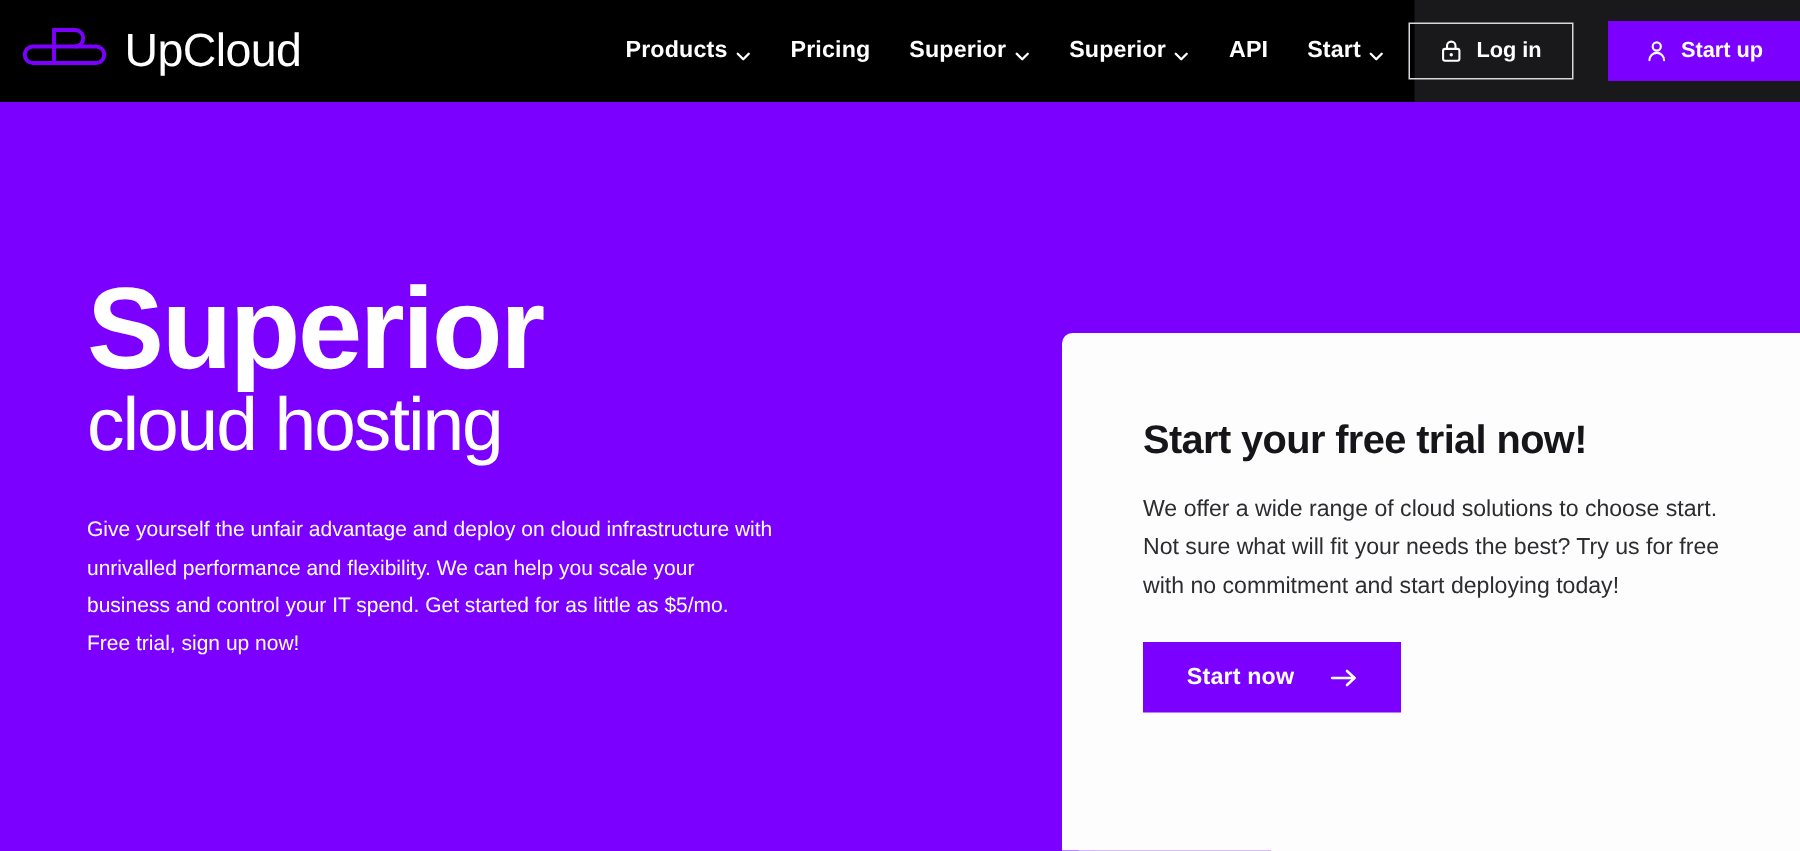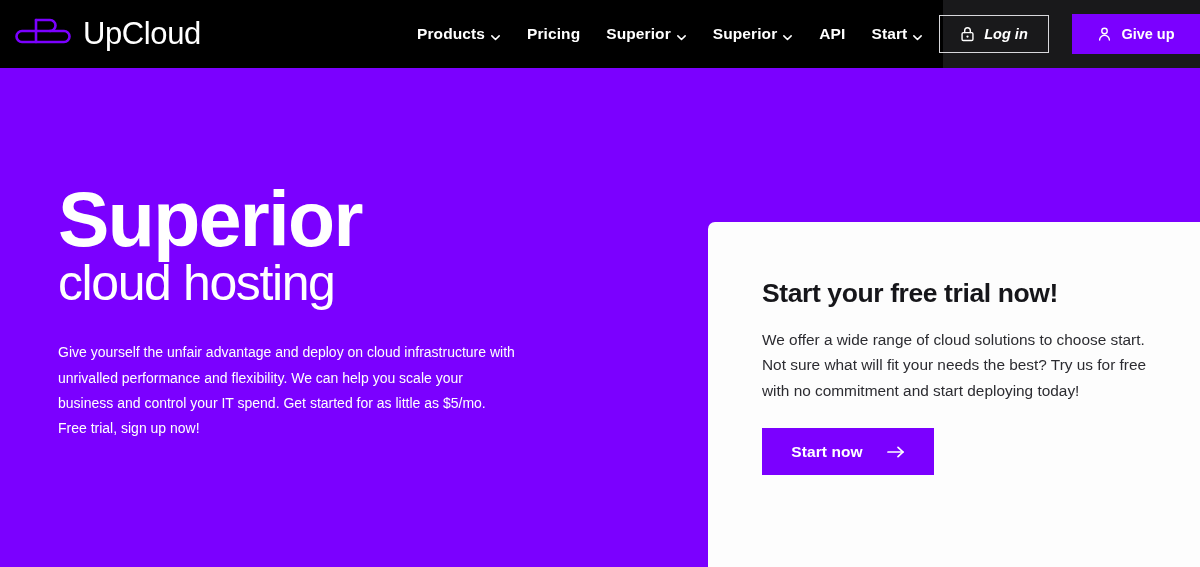--- a/index.html
+++ b/index.html
@@ -118,21 +118,20 @@
     width: 110px;
     height: 38px;
     border: 1px solid #d8d8dc;
     background: transparent;
     color: #ffffff;
     font-family: "Liberation Sans", sans-serif;
     font-size: 14.5px;
     font-weight: 700;
     cursor: pointer;
     margin-right: 23px;
-    font-style: italic;
   }
 
   .btn-signup {
     display: flex;
     align-items: center;
     justify-content: center;
     gap: 9px;
     width: 128px;
     height: 40px;
     border: none;
@@ -339,21 +338,21 @@
       <span>Log in</span>
     </button>
 
     <button class="btn-signup">
       <span class="ico">
         <svg class="ico" viewBox="0 0 16 17" fill="none" xmlns="http://www.w3.org/2000/svg">
           <circle cx="8" cy="5.3" r="2.9" stroke="#ffffff" stroke-width="1.5" fill="none"></circle>
           <path d="M2.8 15 a5.2 5.2 0 0 1 10.4 0" stroke="#ffffff" stroke-width="1.5" fill="none" stroke-linecap="round"></path>
         </svg>
       </span>
-      <span>Give up</span>
+      <span>Start up</span>
     </button>
 
   </div>
 </div>
 
 <div class="hero">
 
   <div class="hero-left">
     <h1>
       <span class="h1-bold">Superior</span>

